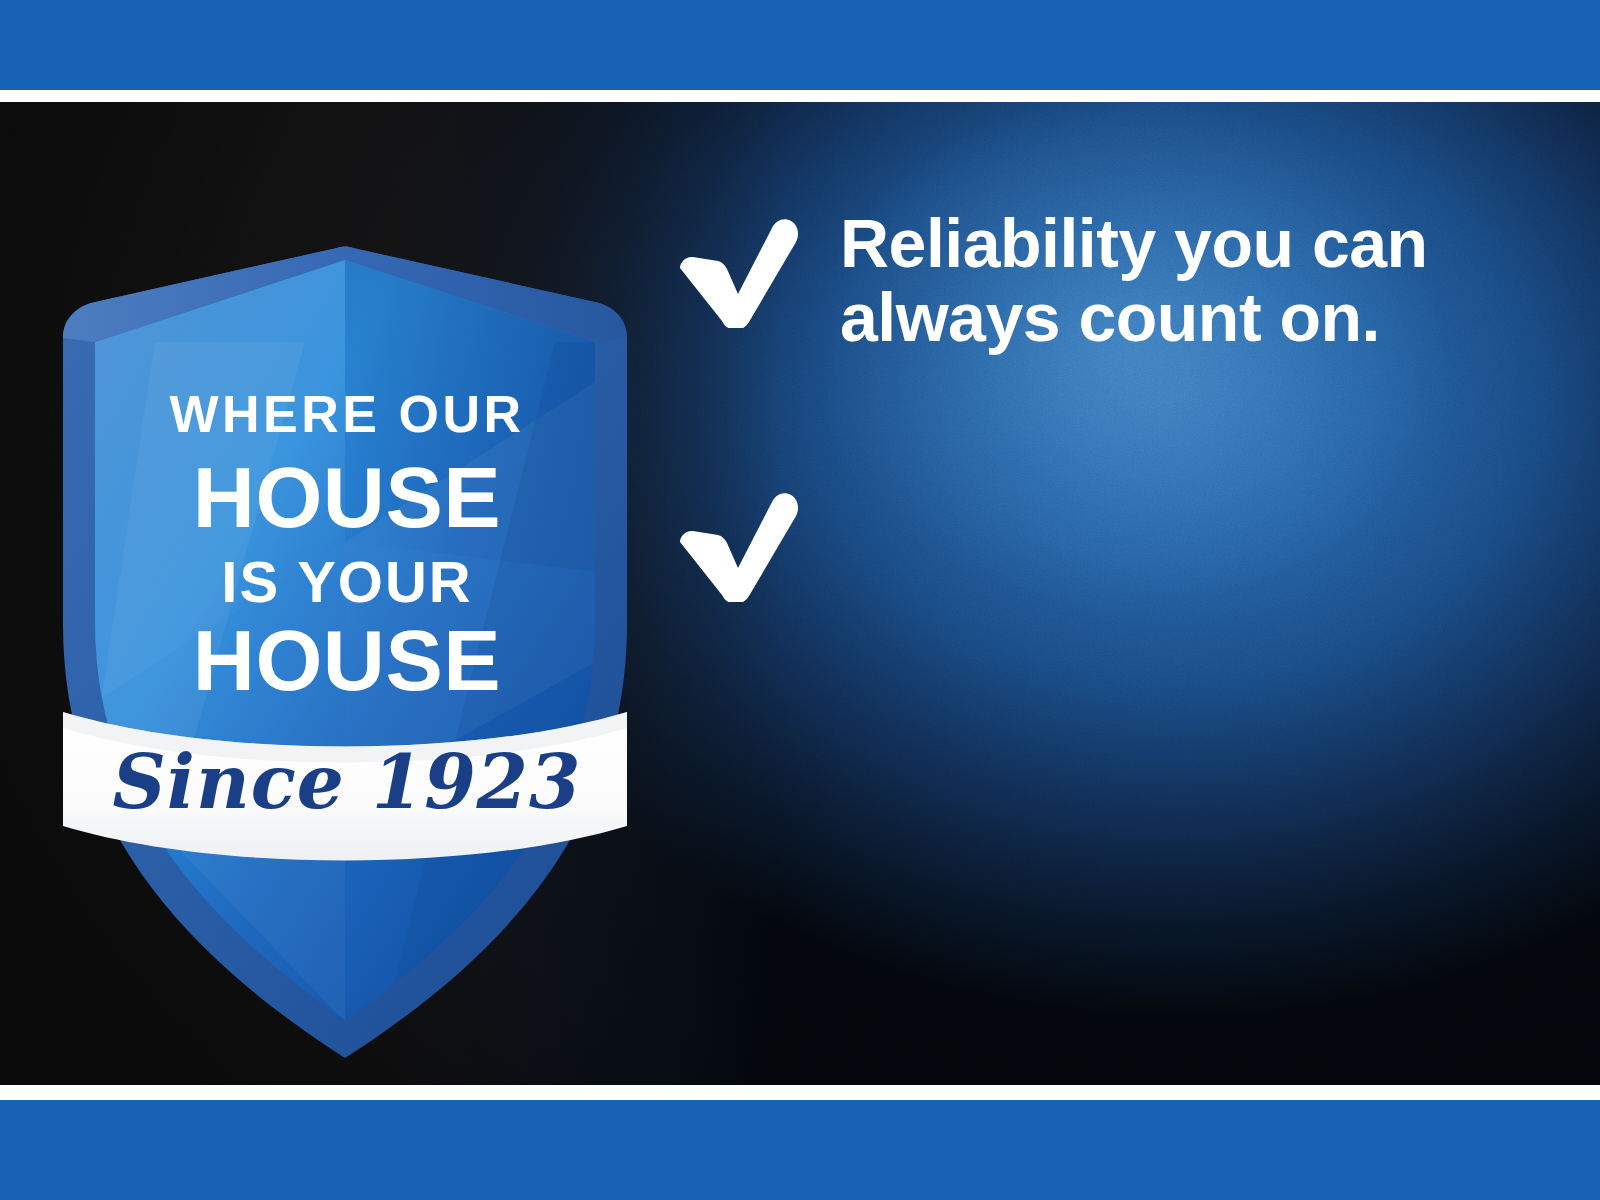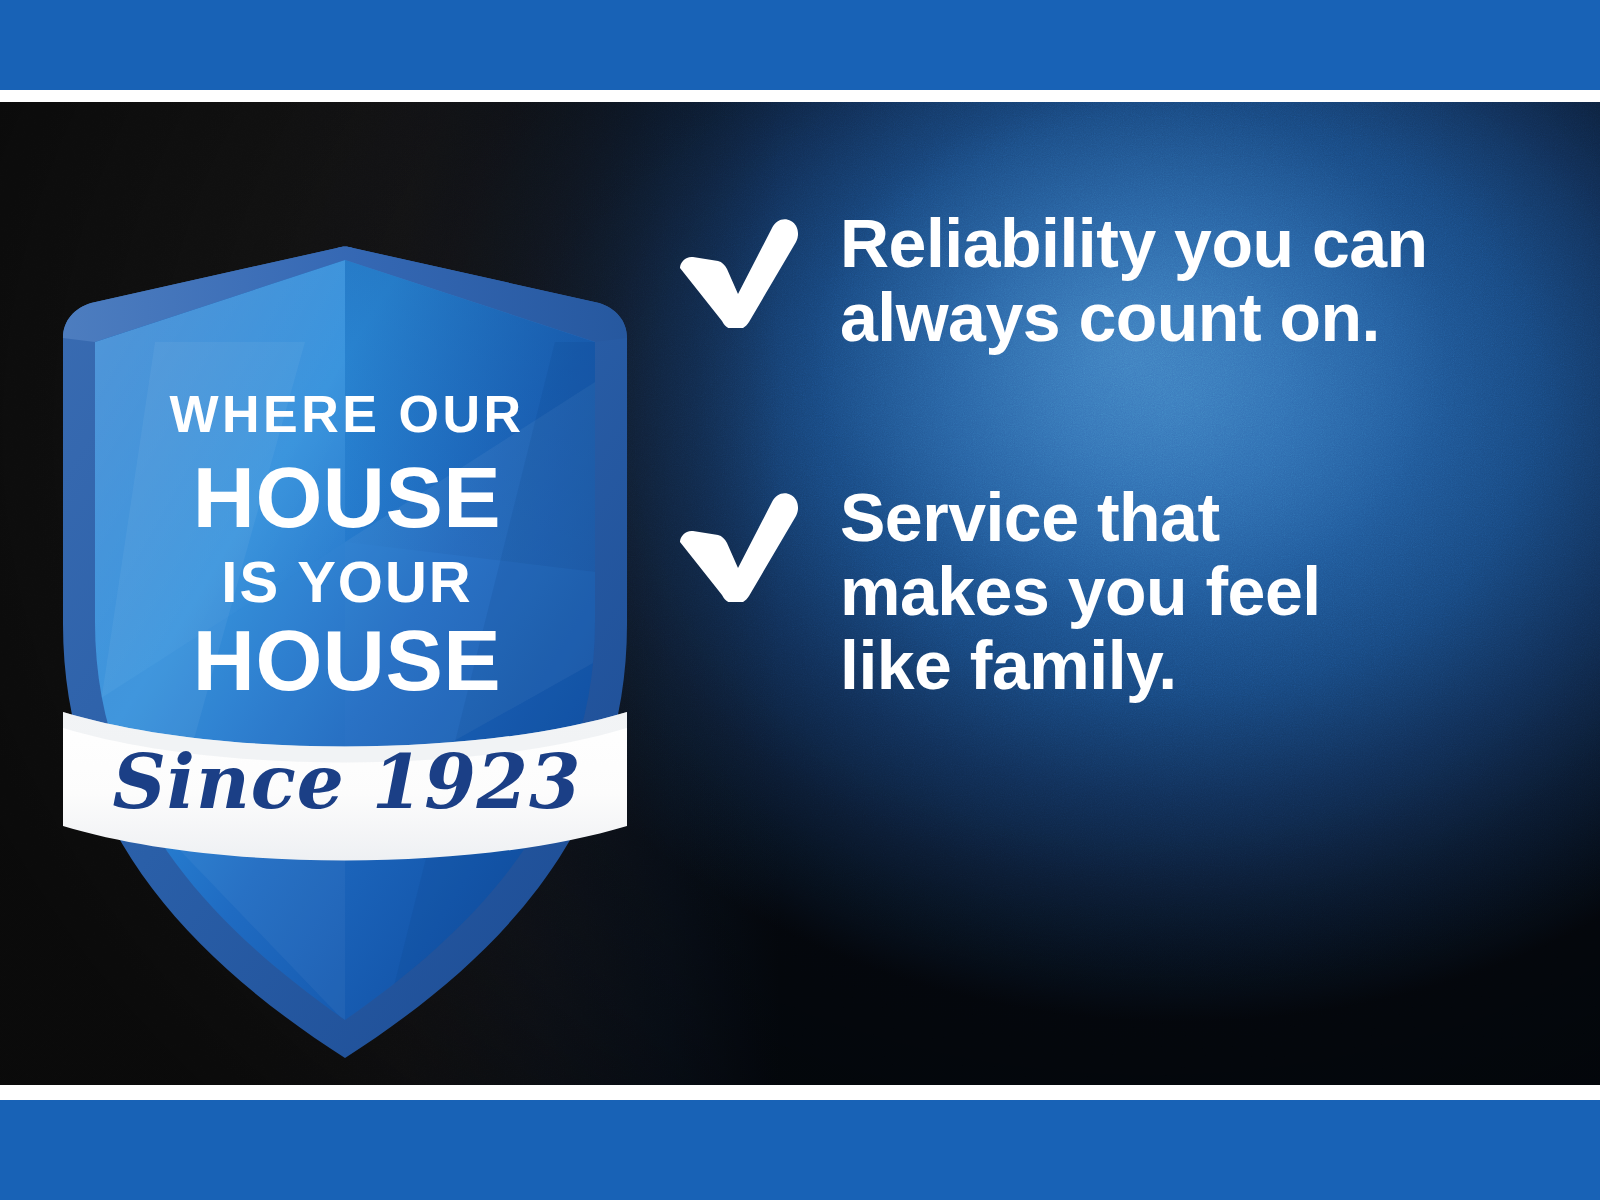--- a/index.html
+++ b/index.html
@@ -275,23 +275,20 @@
       </div>
 
       <div class="benefit" id="benefit-2">
         <span class="tick">
           <svg viewBox="0 0 140 116" xmlns="http://www.w3.org/2000/svg">
             <path d="M8 56 C8 50 14 44 21 45 L46 49 C50 50 53 53 55 57
                      L66 82 L100 16 C104 8 112 5 119 9 C126 13 128 22 124 30
                      L77 110 C74 115 69 118 64 118 C58 118 53 115 50 109 Z" fill="#ffffff"></path>
           </svg>
         </span>
-        <div class="copy">Service that
-makes you feel
-like family.</div>
       </div>
 
 
     </div>
   </div>
 
   <div id="bottom-bar" class="brand-bar"></div>
 
 </div>
 

